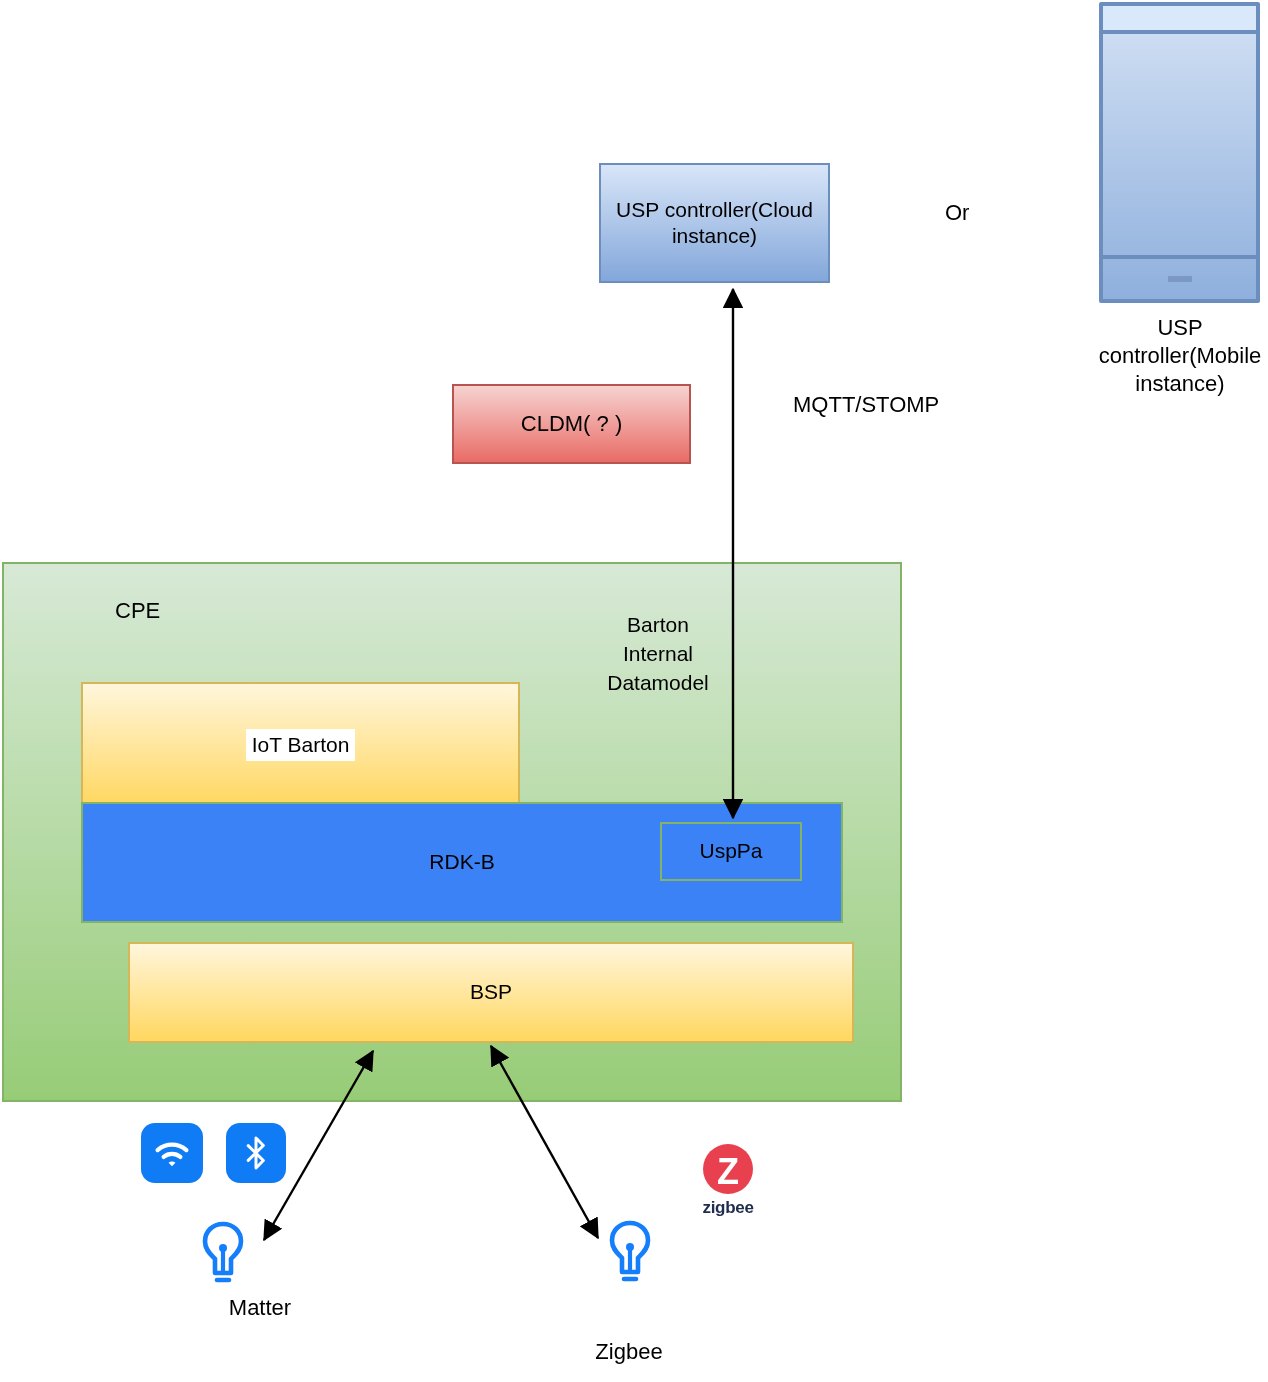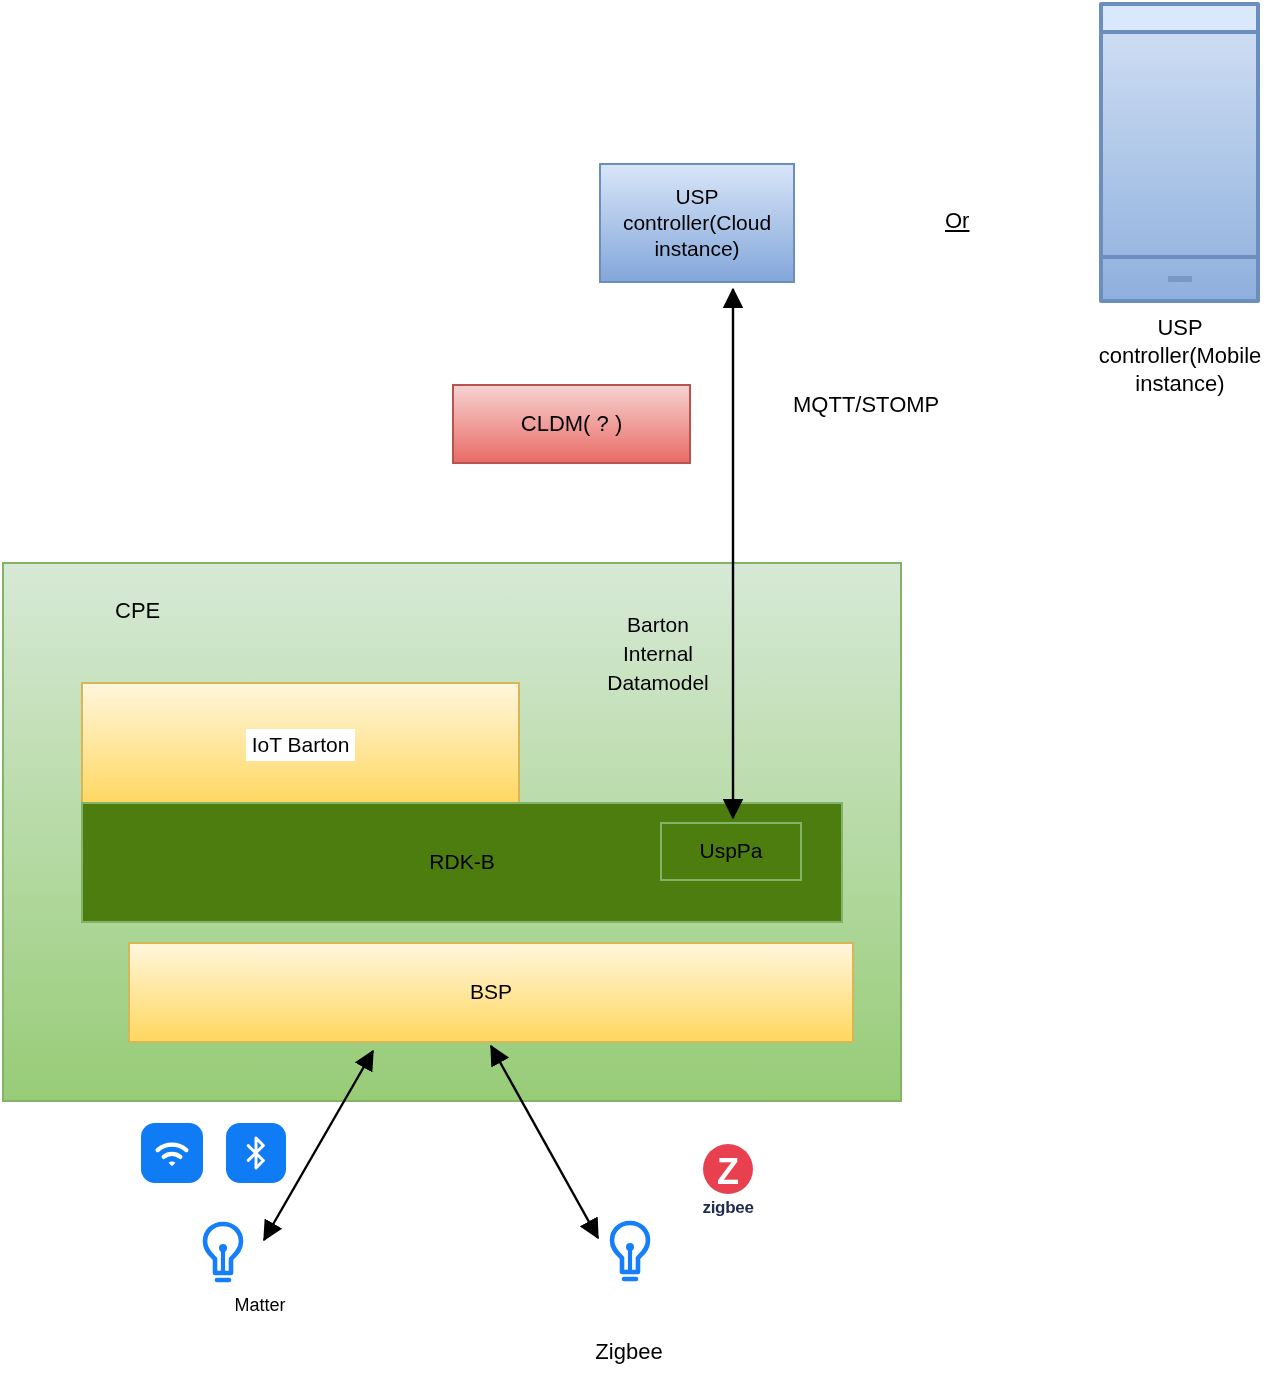--- a/index.html
+++ b/index.html
@@ -21,21 +21,21 @@
   .red-node{
     background:linear-gradient(#f6d2d0,#e96c66);
     border:2px solid #b85450;
   }
   
   .green-node{
     background:linear-gradient(#d7e9d6,#97cc77);
     border:2px solid #82b366;
   }
   .pale-green-node{
-    background:#4d7c0f;
+    background:#3b82f6;
     border:2px solid #82b366;
   }
   .yellow-node{
     background:linear-gradient(#fff6dc,#ffd75f);
     border:2px solid #d6b656;
   }
   .corner-label{
     position:absolute;font-size:22px;margin-left:40px;
   }
   .free-label{
@@ -83,25 +83,25 @@
   .bulb{position:absolute;}
   .arrows{position:absolute;left:0;top:0;z-index:30;pointer-events:none;}
   .node-z{z-index:5;}
   .node-z2{z-index:10;}
 </style>
 </head>
 <body>
 
 <div id="canvas">
 
-  <div class="box blue-node node-z2" style="left:599px;top:163px;width:196px;height:120px;">
+  <div class="box blue-node node-z2" style="left:599px;top:163px;width:231px;height:120px;">
     <span>USP controller(Cloud instance)</span>
   </div>
 
-  <div class="free-label" style="left:945px;top:208px;text-decoration:underline;">Or</div>
+  <div class="free-label" style="left:945px;top:200px;">Or</div>
 
   <div class="phone" style="left:1099px;top:2px;width:161px;height:301px;">
     <div class="phone-topbar"></div>
     <div class="phone-screen"></div>
     <div class="phone-bottombar">
       <div class="phone-home-dash"></div>
     </div>
   </div>
   <div class="center-label" style="left:1085px;top:314px;width:190px;font-size:22px;line-height:28px;">USP controller(Mobile instance)</div>
 
@@ -166,21 +166,21 @@
 
   <div class="bulb" style="left:607px;top:1220px;">
     <svg width="46" height="64" viewBox="0 0 46 64" fill="none">
       <path d="M23 3 C33.5 3 41 10.5 41 20.5 C41 27.6 37 31.9 32.5 36.3 L31 37.8 L31 52 L15 52 L15 37.8 L13.5 36.3 C9 31.9 5 27.6 5 20.5 C5 10.5 12.5 3 23 3 Z" stroke="#157efb" stroke-width="4.6" stroke-linejoin="round"></path>
       <circle cx="23" cy="27" r="4" fill="#157efb"></circle>
       <line x1="23" y1="30" x2="23" y2="51" stroke="#157efb" stroke-width="4.2"></line>
       <line x1="17" y1="59" x2="29" y2="59" stroke="#157efb" stroke-width="4.6" stroke-linecap="round"></line>
     </svg>
   </div>
 
-  <div class="center-label" style="left:210px;top:1295px;width:100px;font-size:18px;">Matter</div>
+  <div class="center-label" style="left:210px;top:1295px;width:100px;font-size:22px;">Matter</div>
   <div class="center-label" style="left:579px;top:1339px;width:100px;font-size:22px;">Zigbee</div>
 
   <svg class="arrows" width="1268" height="1382" viewBox="0 0 1268 1382">
     <defs>
       <marker id="ah" viewBox="0 0 10 10" refX="9.3" refY="5" markerWidth="8.5" markerHeight="8.5" orient="auto-start-reverse">
         <path d="M0,0 L10,5 L0,10 Z" fill="#000000"></path>
       </marker>
     </defs>
     <line x1="733" y1="289" x2="733" y2="818" stroke="#000000" stroke-width="2.4" marker-start="url(#ah)" marker-end="url(#ah)"></line>
     <line x1="373" y1="1051" x2="264" y2="1240" stroke="#000000" stroke-width="2.4" marker-start="url(#ah)" marker-end="url(#ah)"></line>

